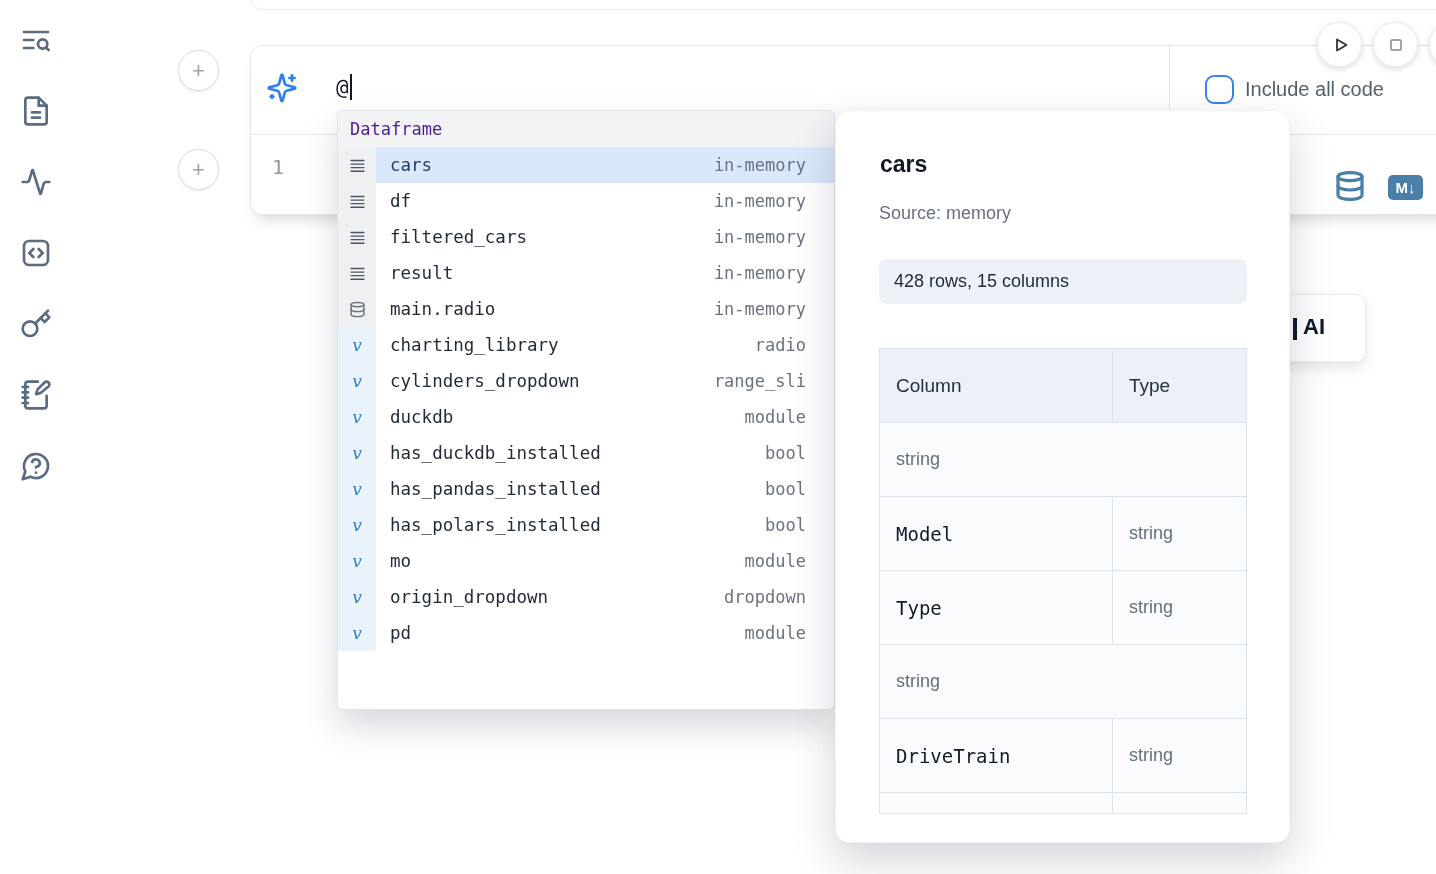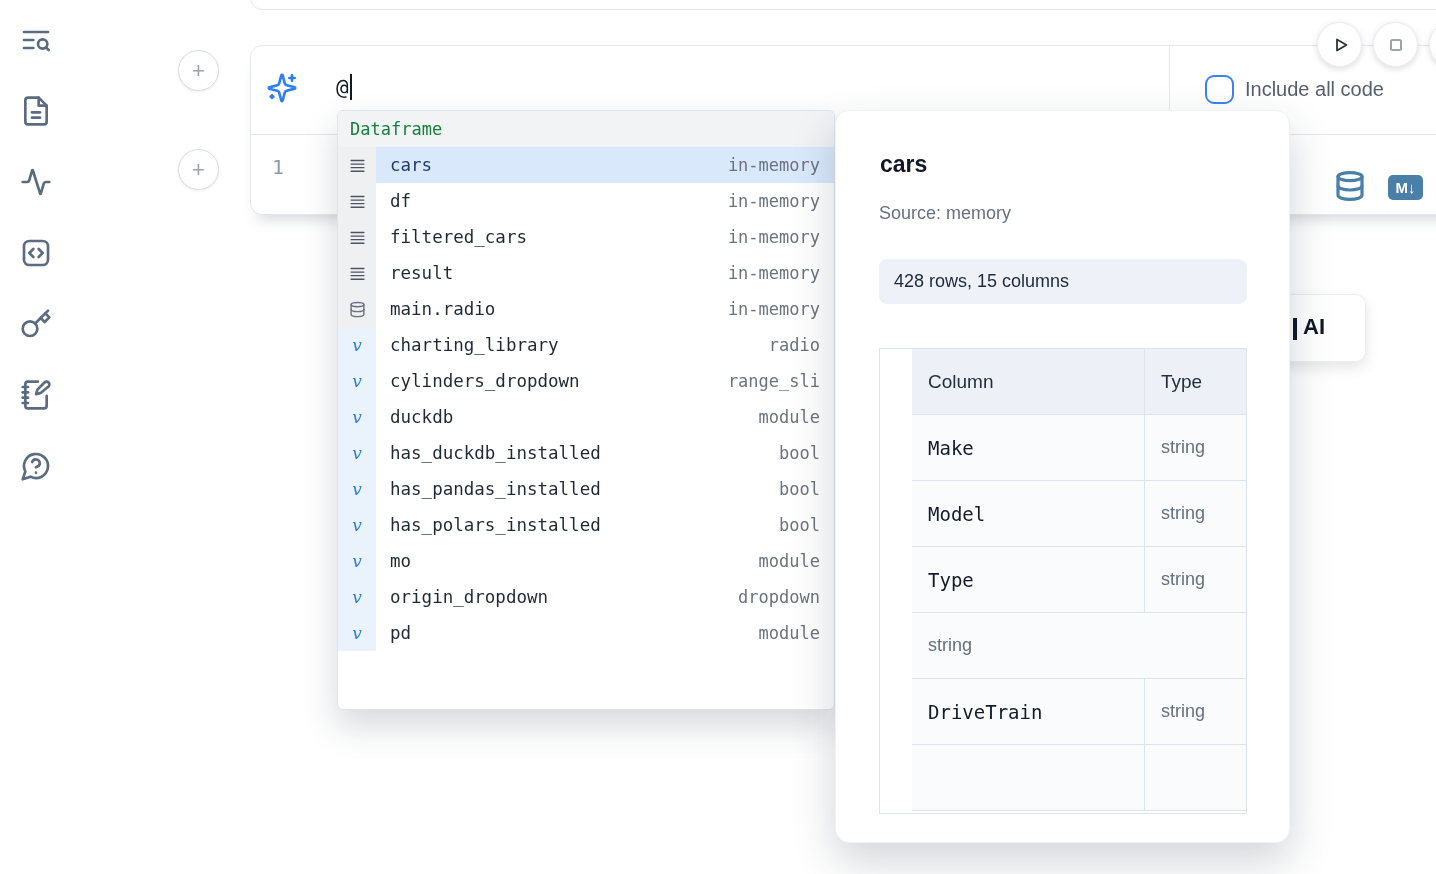--- a/index.html
+++ b/index.html
@@ -59,44 +59,44 @@
   .db-icon-big svg { width:32px; height:32px; stroke:#4a7fa7; fill:none; stroke-width:2.4; stroke-linecap:round; }
   .md-badge { position:absolute; left:1388px; top:175px; width:35px; height:25px; border-radius:5px;
     background:#4a7fa7; color:#fff; font-weight:bold; font-size:15px;
     display:flex; align-items:center; justify-content:center; z-index:2; }
 
   
   .dropdown { position:absolute; left:337px; top:110px; width:498px; height:600px;
     background:#fff; border:1px solid #e1e4e8; border-radius:6px;
     box-shadow:0 16px 34px rgba(30,40,60,.18); overflow:hidden; z-index:5;
     font-family:"DejaVu Sans Mono", monospace; }
-  .ac-header { height:36px; line-height:36px; background:#f1f3f5; color:#15803d;
+  .ac-header { height:36px; line-height:36px; background:#f1f3f5; color:#4c1d95;
     font-size:17px; padding-left:12px; }
   .ac-row { height:36px; display:flex; align-items:center; background:#fff; }
   .ac-row.selected { background:#d9e9fb; }
   .ac-gutter { width:38px; height:36px; flex:none; background:#eef0f2;
     display:flex; align-items:center; justify-content:center; }
   .ac-row.var-row .ac-gutter { background:#eaf2fb; }
   .ac-gutter svg { width:17px; height:17px; stroke:#4b5563; fill:none; stroke-width:2; stroke-linecap:round; }
   .ac-gutter .var-glyph { font-family:"DejaVu Serif", serif; font-style:italic; font-size:17px; color:#2f7fd6; }
   .ac-name { margin-left:14px; font-size:17.5px; color:#1f2937; white-space:nowrap; }
   .ac-row.selected .ac-name { color:#1e3a6e; }
-  .ac-type { margin-left:auto; margin-right:14px; font-size:17px; color:#6b7280; white-space:nowrap; overflow:hidden; }
+  .ac-type { margin-left:auto; margin-right:28px; font-size:17px; color:#6b7280; white-space:nowrap; overflow:hidden; }
 
   
   .panel { position:absolute; left:835px; top:110px; width:455px; height:733px;
     background:#fff; border-radius:14px; border:1px solid #f0f1f3;
     box-shadow:0 18px 44px rgba(30,40,60,.20); z-index:6; }
   .pv-title { position:absolute; left:44px; top:40px; font-size:23px; font-weight:bold; color:#101828; }
   .pv-source { position:absolute; left:43px; top:92px; font-size:18px; color:#667085; }
   .pv-badge { position:absolute; left:43px; top:148px; width:368px; height:45px; line-height:45px;
     background:#eef2f8; border-radius:8px; padding-left:15px; font-size:18px; color:#1d2939; }
   .pv-table { position:absolute; left:43px; top:237px; width:368px; height:466px;
     border:1px solid #dee4ec; overflow:hidden; background:#fff; }
-  .pv-tr { display:flex; height:66px; border-bottom:1px solid #dee4ec; background:#fafbfd;margin-left:32px; }
+  .pv-tr { display:flex; height:74px; border-bottom:1px solid #dee4ec; background:#fafbfd; }
   .pv-tr.head { background:#edf1f7; }
   .pv-td { display:flex; align-items:center; padding-left:16px; }
   .pv-td.c1 { width:233px; border-right:1px solid #dee4ec; }
   .pv-td.c2 { flex:1; }
   .pv-col-name { font-family:"DejaVu Sans Mono", monospace; font-size:19px; color:#111b2b; }
   .pv-col-type { font-size:18px; color:#64707f;text-align:right; }
   .pv-head-label { font-size:19px; color:#24303f; }
 
   
   .ai-card { position:absolute; left:1238px; top:294px; width:128px; height:68px;
@@ -357,23 +357,20 @@
   <div class="pv-table">
     <div class="pv-tr head">
       <div class="pv-td c1">
           <span class="pv-head-label">Column</span>
         </div>
       <div class="pv-td c2">
           <span class="pv-head-label">Type</span>
         </div>
     </div>
     <div class="pv-tr">
-      <div class="pv-td c1">
-          <span class="pv-col-name">Make</span>
-        </div>
       <div class="pv-td c2">
           <span class="pv-col-type">string</span>
         </div>
     </div>
     <div class="pv-tr">
       <div class="pv-td c1">
           <span class="pv-col-name">Model</span>
         </div>
       <div class="pv-td c2">
           <span class="pv-col-type">string</span>

